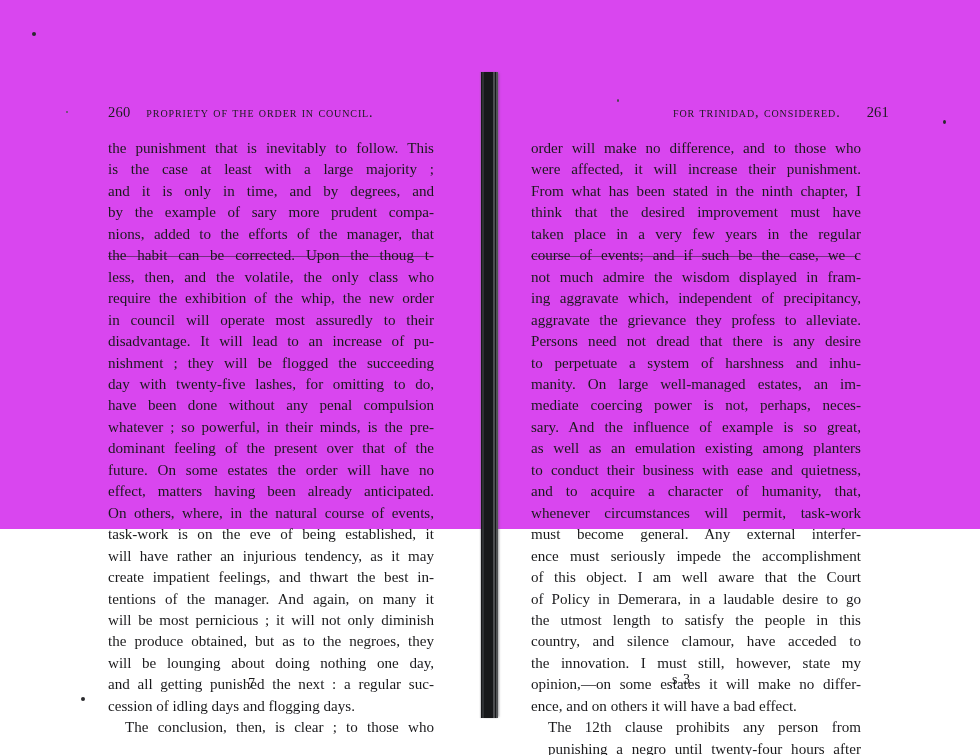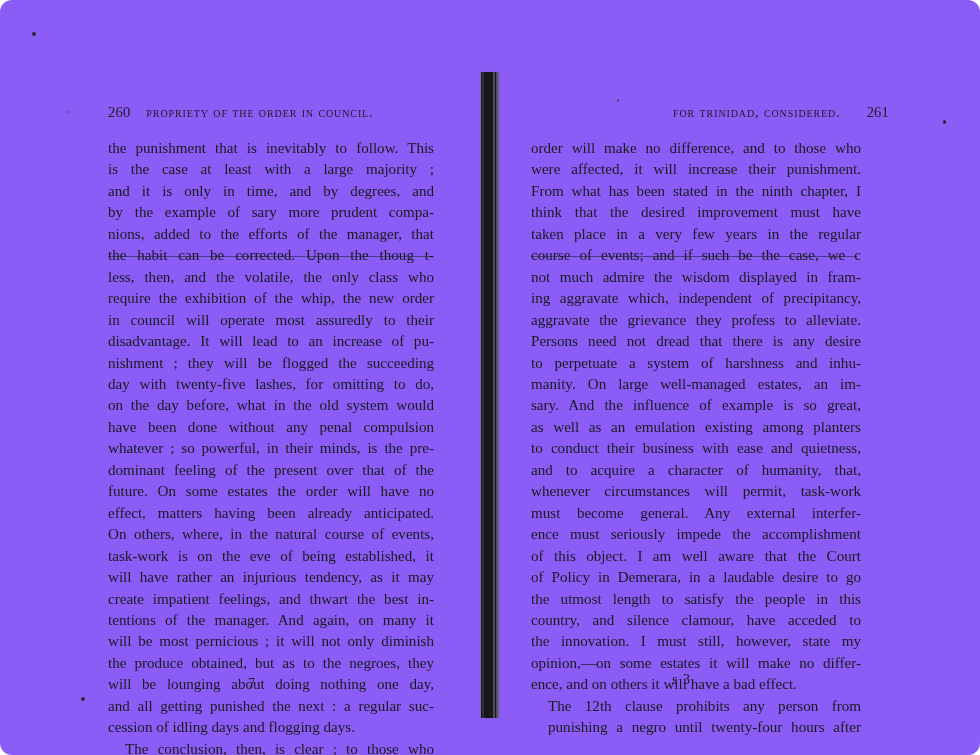--- a/index.html
+++ b/index.html
@@ -11,23 +11,22 @@
   body {
     width: 980px;
     height: 755px;
     overflow: hidden;
     font-family: "Liberation Serif", "DejaVu Serif", serif;
   }
 
   #page {
     position: relative;
     width: 980px;
-    height: 755px;
-    background: #8b5cf6;
-    border-radius: 12px;
+    height: 529px;
+    background: #d946ef;
   }
 
   
   .gutter {
     position: absolute;
     left: 481px;
     top: 72px;
     width: 17px;
     height: 646px;
     background: #17181a;
@@ -175,21 +174,20 @@
           <span class="ln">and it is only in time, and by degrees, and</span>
           <span class="ln">by the example of sary more prudent compa-</span>
           <span class="ln">nions, added to the efforts of the manager, that</span>
           <span class="ln strike-bleed">the habit can be corrected.   Upon the thoug t-</span>
           <span class="ln">less, then, and the volatile, the only class who</span>
           <span class="ln">require the exhibition of the whip, the new order</span>
           <span class="ln">in council will operate most assuredly to their</span>
           <span class="ln">disadvantage.   It will lead to an increase of pu-</span>
           <span class="ln">nishment ; they will be flogged the succeeding</span>
           <span class="ln">day with twenty-five lashes, for omitting to do,</span>
-          <span class="ln">on the day before, what in the old system would</span>
           <span class="ln">have been done without any penal compulsion</span>
           <span class="ln">whatever ; so powerful, in their minds, is the pre-</span>
           <span class="ln">dominant feeling of the present over that of the</span>
           <span class="ln">future.   On some estates the order will have no</span>
           <span class="ln">effect, matters having been already anticipated.</span>
           <span class="ln">On others, where, in the natural course of events,</span>
           <span class="ln">task-work is on the eve of being established, it</span>
           <span class="ln">will have rather an injurious tendency, as it may</span>
           <span class="ln">create impatient feelings, and thwart the best in-</span>
           <span class="ln">tentions of the manager.  And again, on many it</span>
@@ -226,20 +224,21 @@
           <span class="ln">From what has been stated in the ninth chapter, I</span>
           <span class="ln">think that the desired improvement must have</span>
           <span class="ln">taken place in a very few years in the regular</span>
           <span class="ln strike-bleed">course of events; and if such be the case, we c</span>
           <span class="ln">not much admire the wisdom displayed in fram-</span>
           <span class="ln">ing aggravate which, independent of precipitancy,</span>
           <span class="ln">aggravate the grievance they profess to alleviate.</span>
           <span class="ln">Persons need not dread that there is any desire</span>
           <span class="ln">to perpetuate a system of harshness and inhu-</span>
           <span class="ln">manity.   On large well-managed estates, an im-</span>
+          <span class="ln">mediate coercing power is not, perhaps, neces-</span>
           <span class="ln">sary.   And the influence of example is so great,</span>
           <span class="ln">as well as an emulation existing among planters</span>
           <span class="ln">to conduct their business with ease and quietness,</span>
           <span class="ln">and to acquire a character of humanity, that,</span>
           <span class="ln">whenever circumstances will permit, task-work</span>
           <span class="ln">must become general.   Any external interfer-</span>
           <span class="ln">ence must seriously impede the accomplishment</span>
           <span class="ln">of this object.   I am well aware that the Court</span>
           <span class="ln">of Policy in Demerara, in a laudable desire to go</span>
           <span class="ln">the utmost length to satisfy the people in this</span>

